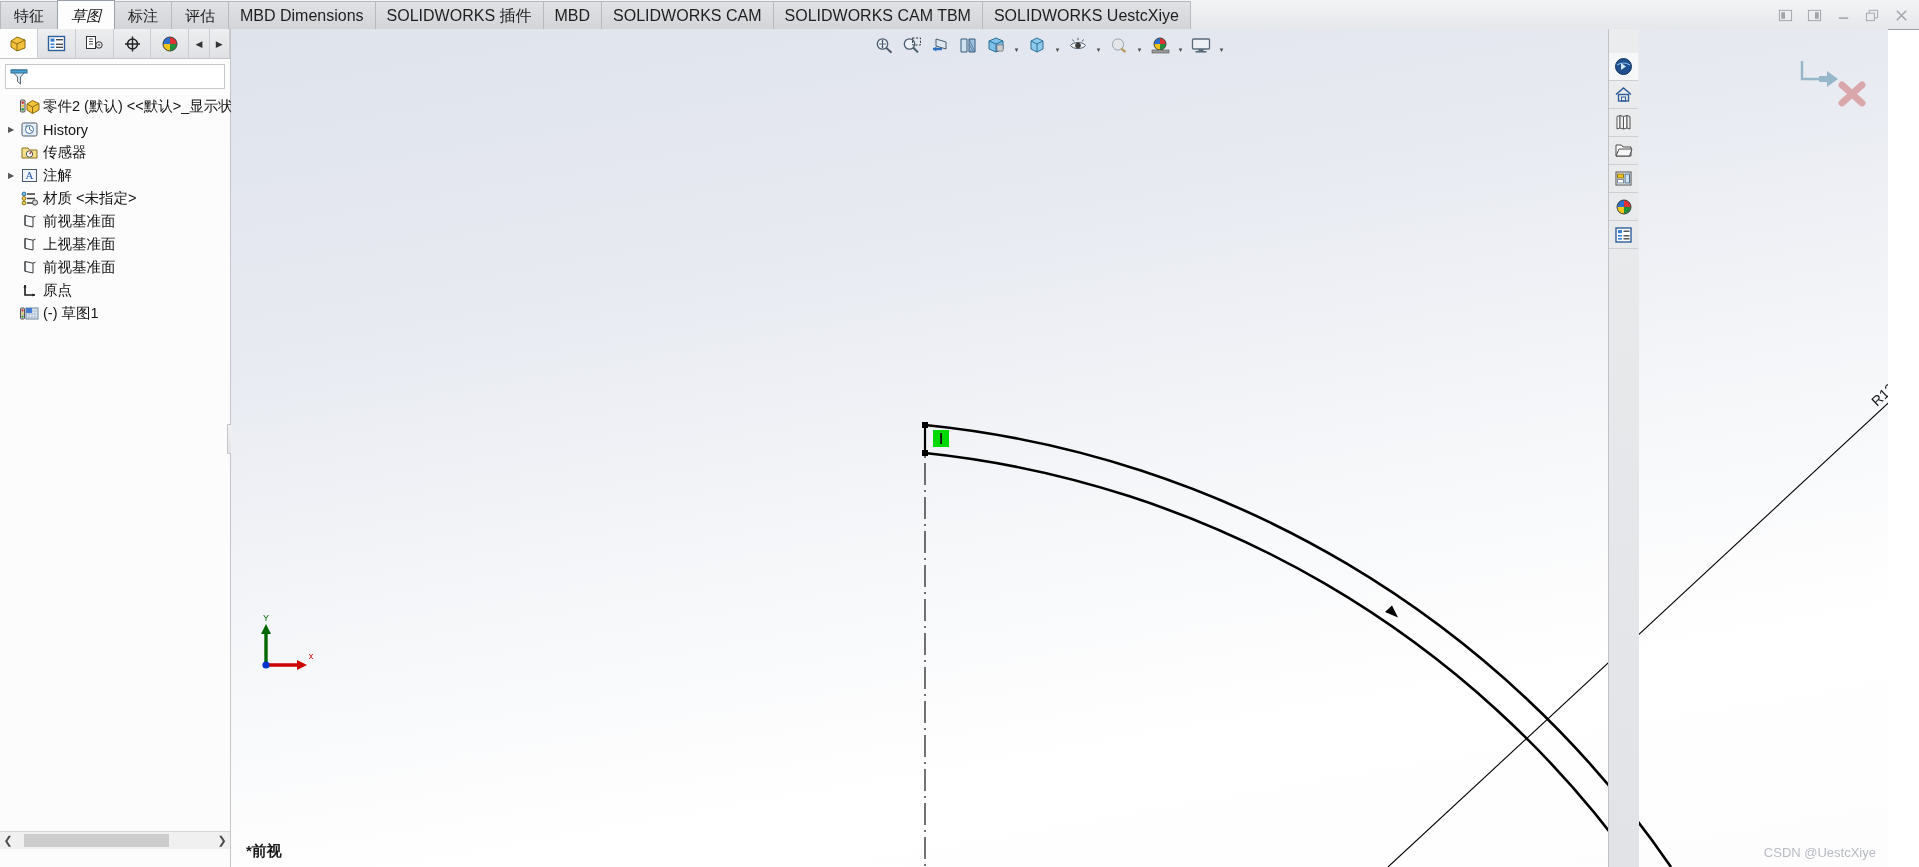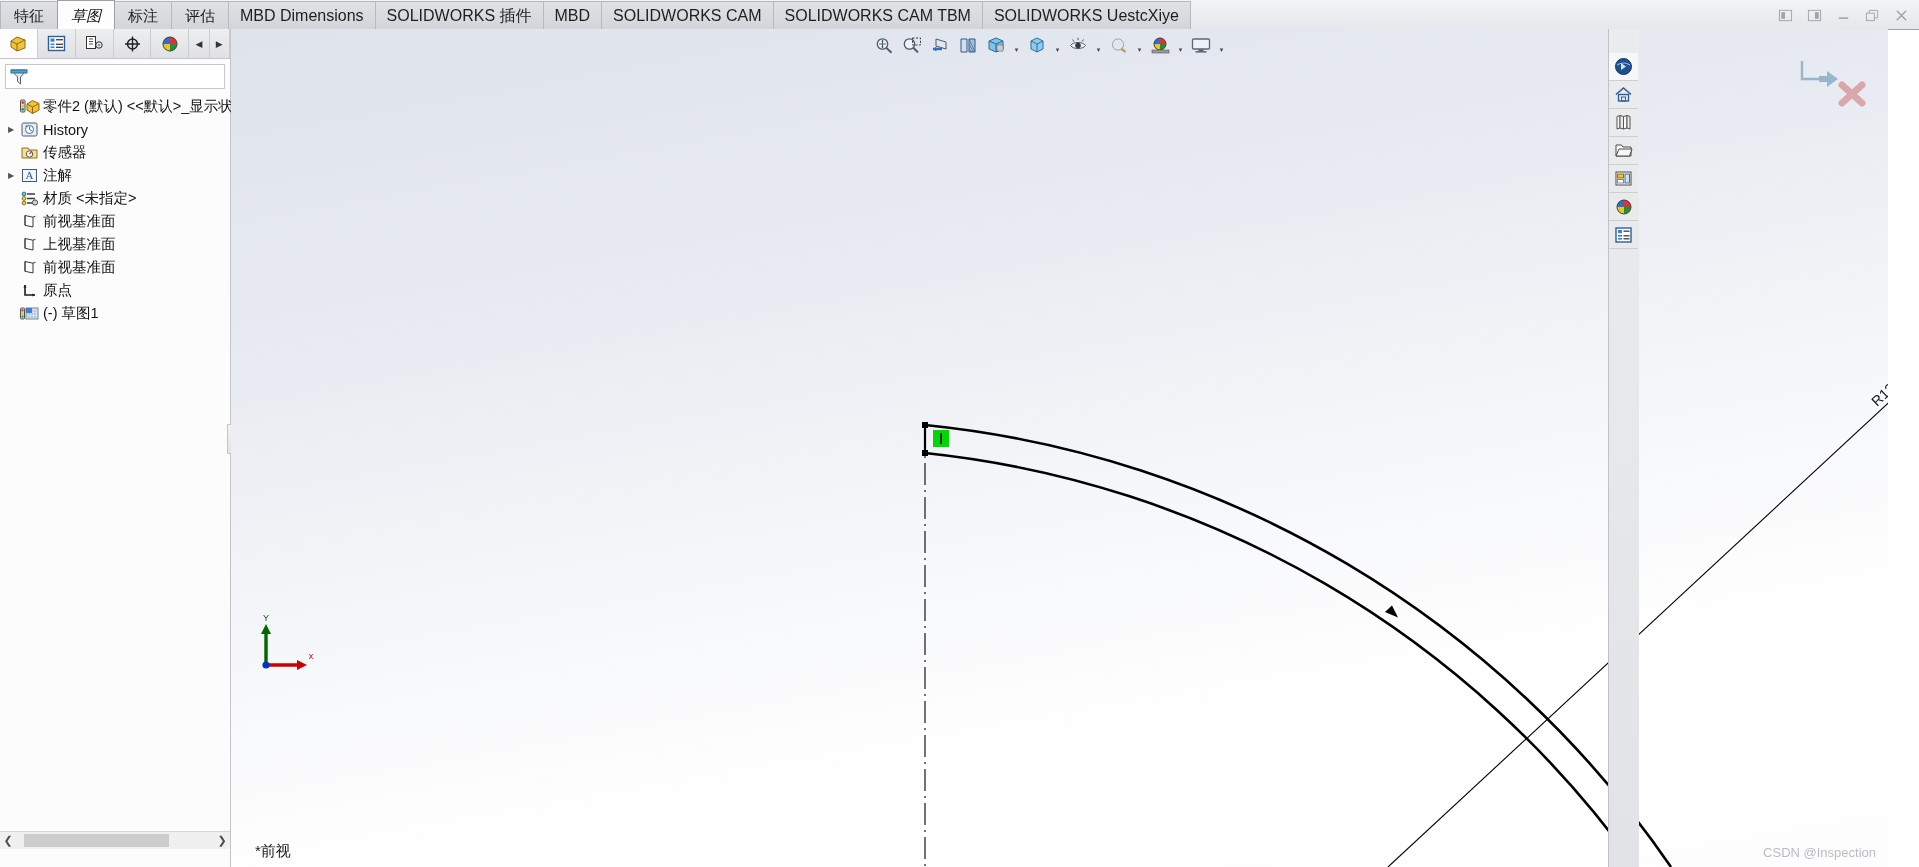--- a/index.html
+++ b/index.html
@@ -89,22 +89,22 @@
   }
   .viewtoolbar{
     position:absolute;left:640px;top:3px;height:26px;
     display:flex;align-items:center;gap:2px;
   }
   .vt-btn{width:26px;height:24px;display:flex;align-items:center;justify-content:center;}
   .vt-caret{width:11px;height:24px;display:flex;align-items:flex-end;justify-content:center;padding-bottom:7px;
     font-size:7px;color:#4a4a4a;}
   .confirm-corner{position:absolute;right:12px;top:28px;width:78px;height:56px;}
   .viewlabel{
-    position:absolute;left:17px;bottom:6px;padding-left:7px;
-    font-size:15px;color:#1a1a1a;font-weight:400;
+    position:absolute;left:8px;bottom:6px;padding-left:7px;
+    font-size:15px;color:#1a1a1a;font-weight:700;
   }
   .watermark{
     position:absolute;right:12px;bottom:7px;font-size:13px;color:#b8bcc3;
     font-family:"Liberation Sans",sans-serif;
   }
   .triad{position:absolute;left:25px;bottom:192px;width:60px;height:60px;}
 
   
   .taskpane{
     position:absolute;right:0;top:29px;width:31px;height:838px;
@@ -486,21 +486,21 @@
         <path d="M10 9 l-5 10 h10 Z" fill="#006600"></path>
         <path d="M10 50 H44" stroke="#cc0000" stroke-width="3.4"></path>
         <path d="M51 50 l-10 -5 v10 Z" fill="#cc0000"></path>
         <circle cx="10" cy="50" r="3.6" fill="#0033cc"></circle>
         <text x="10" y="6" font-size="9" fill="#006600" text-anchor="middle" font-family="Liberation Sans, sans-serif">Y</text>
         <text x="55" y="44" font-size="9" fill="#cc0000" text-anchor="middle" font-family="Liberation Sans, sans-serif">x</text>
       </svg>
     </div>
 
     <div class="viewlabel">*前视</div>
-    <div class="watermark">CSDN @Inspection</div>
+    <div class="watermark">CSDN @UestcXiye</div>
   </div>
 
   <div class="taskpane">
     <div class="tp-btn active">
       <svg width="19" height="19" viewBox="0 0 19 19">
         <circle cx="9.5" cy="9.5" r="8" fill="#1f4f8f"></circle>
         <circle cx="9.5" cy="9.5" r="8" fill="none" stroke="#13355f"></circle>
         <path d="M3 8 q6.5 -4 13 0" stroke="#86b8e8" fill="none" stroke-width="1.1"></path>
         <path d="M7 6 l5 3.5 l-5 3.5 Z" fill="#cfe4f7"></path>
       </svg>

